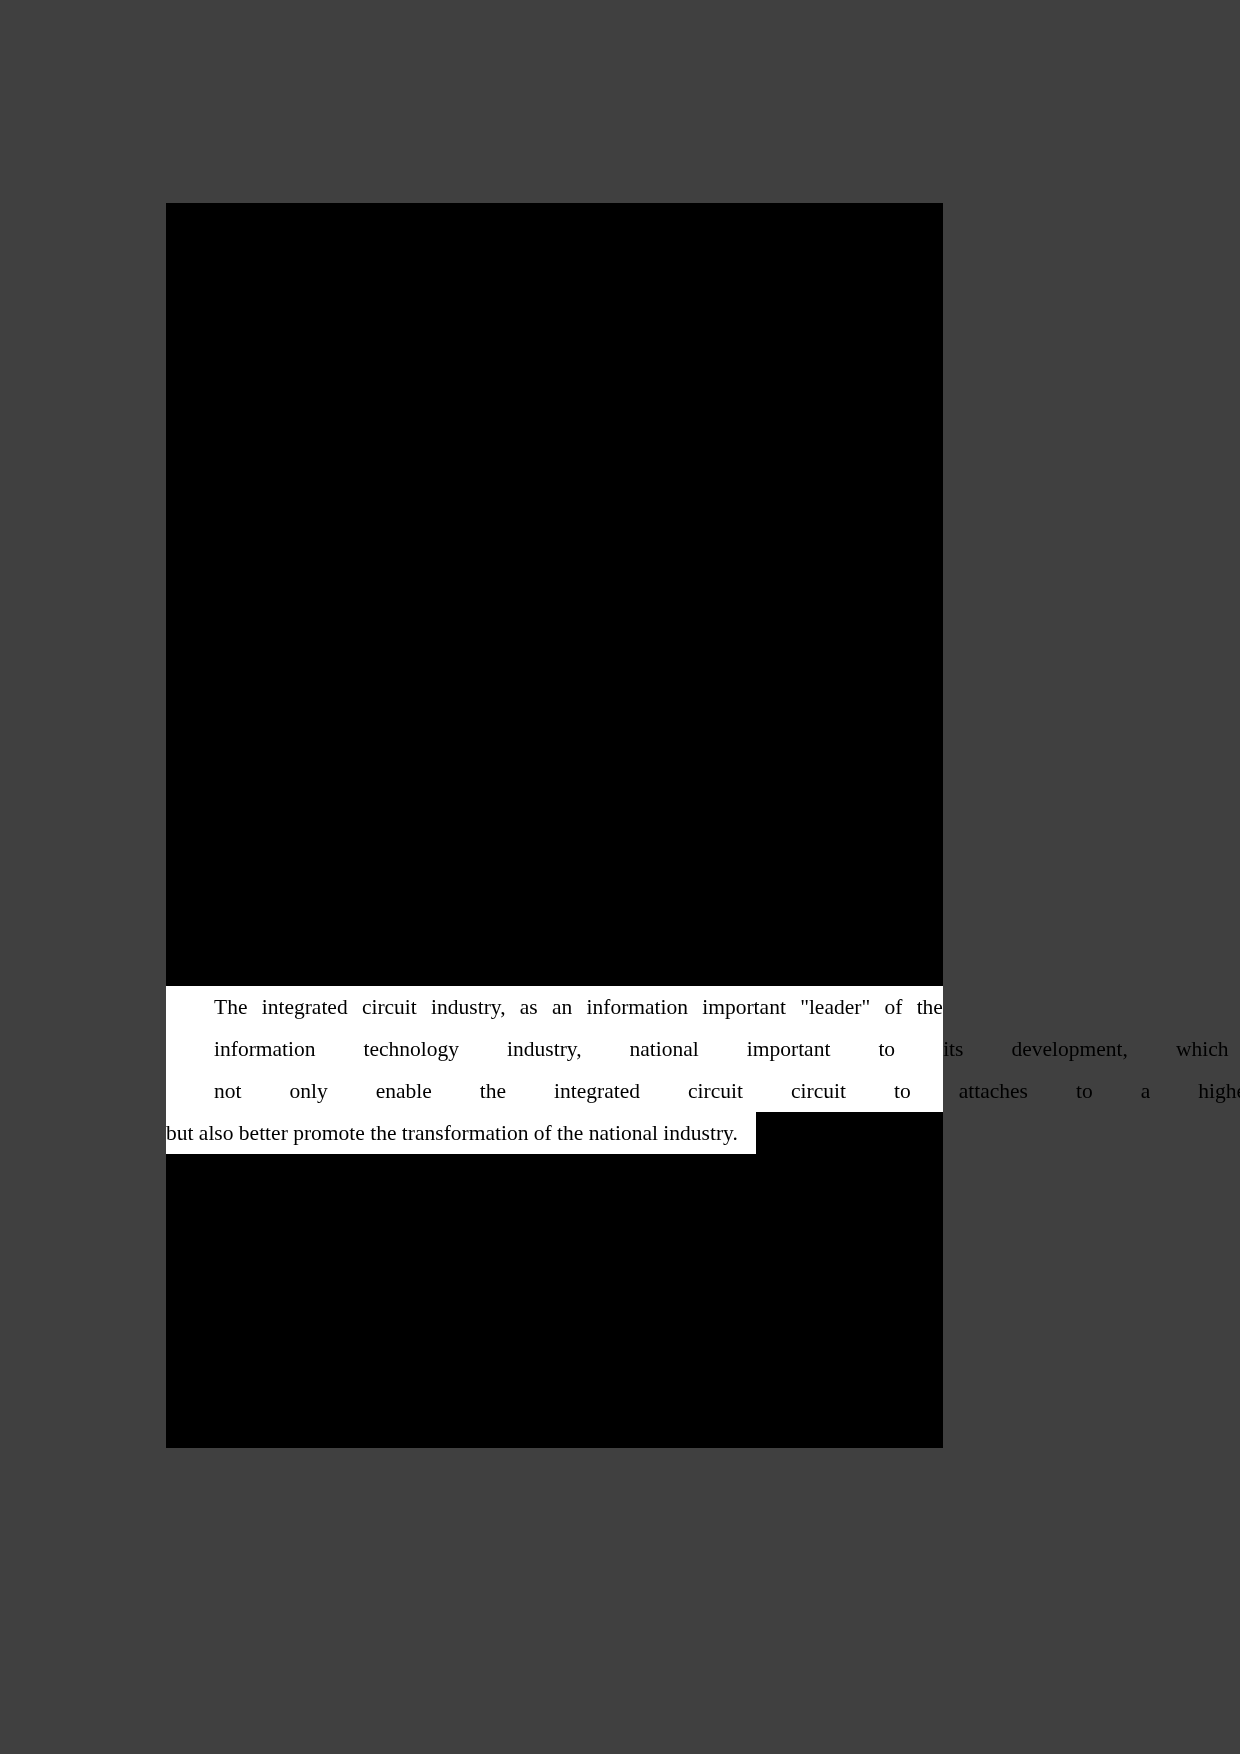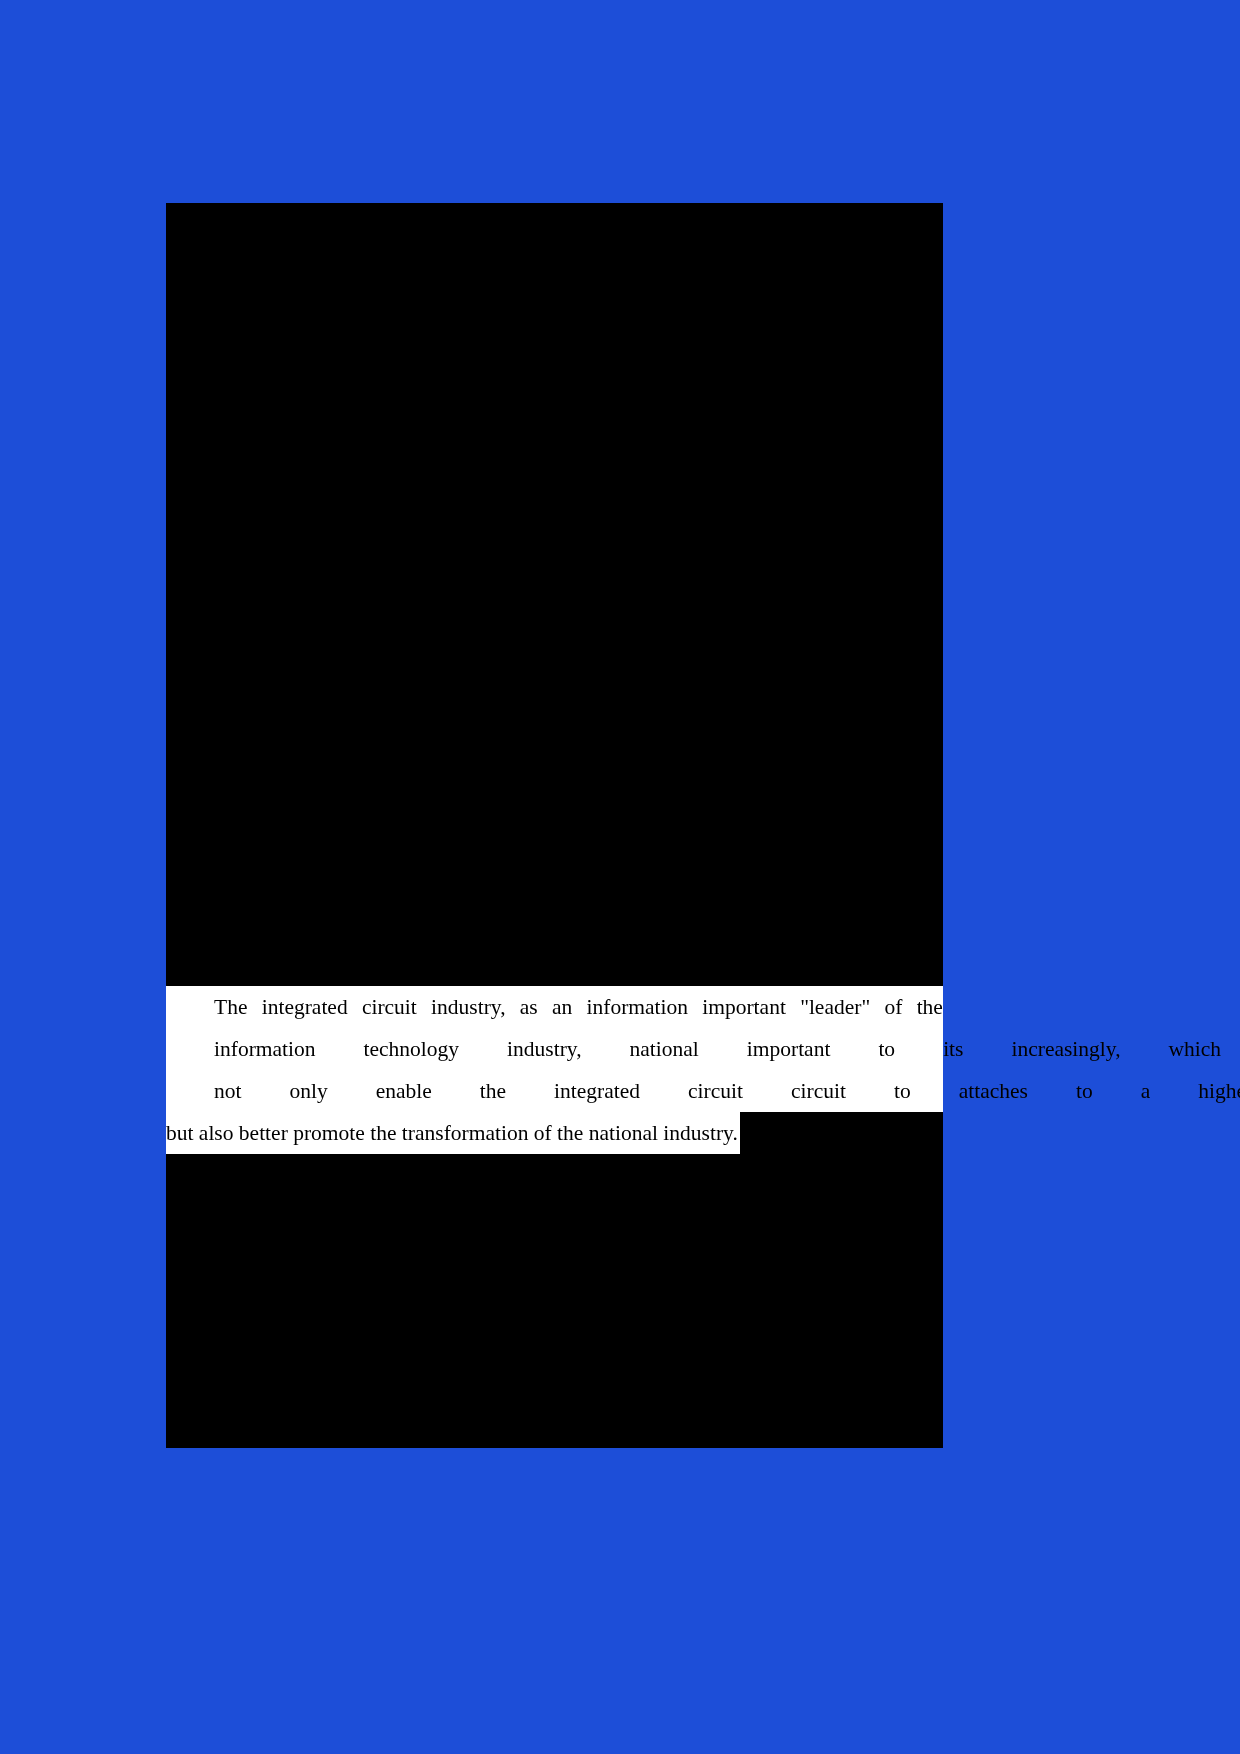--- a/index.html
+++ b/index.html
@@ -4,21 +4,21 @@
 <style>
   html, body {
     margin: 0;
     padding: 0;
     background: #ffffff;
   }
   .page {
     position: relative;
     width: 1240px;
     height: 1754px;
-    background: #1d4ed8;
+    background: #404040;
     overflow: hidden;
     font-family: "Liberation Serif", serif;
   }
   
   .redaction-block {
     position: absolute;
     left: 166px;
     top: 203px;
     width: 777px;
     height: 1245px;
@@ -53,21 +53,21 @@
     justify-content: space-between;
   }
   .visible-paragraph .line.justified.first {
     text-indent: 0;
     padding-left: 48px;
   }
   .visible-paragraph .line.last {
     display: inline-block;
     width: auto;
     text-indent: 0;
-    padding-right: 2px;
+    padding-right: 18px;
   }
 </style>
 </head>
 <body>
 
 <div class="page">
 
   <div class="redaction-block"></div>
 
   <div class="visible-paragraph">
@@ -85,21 +85,21 @@
         <span>the</span>
       </span>
     <span class="line justified" id="line-1">
         <span>information</span>
         <span>technology</span>
         <span>industry,</span>
         <span>national</span>
         <span>important</span>
         <span>to</span>
         <span>its</span>
-        <span>increasingly,</span>
+        <span>development,</span>
         <span>which</span>
       </span>
     <span class="line justified" id="line-2">
         <span>not</span>
         <span>only</span>
         <span>enable</span>
         <span>the</span>
         <span>integrated</span>
         <span>circuit</span>
         <span>circuit</span>

